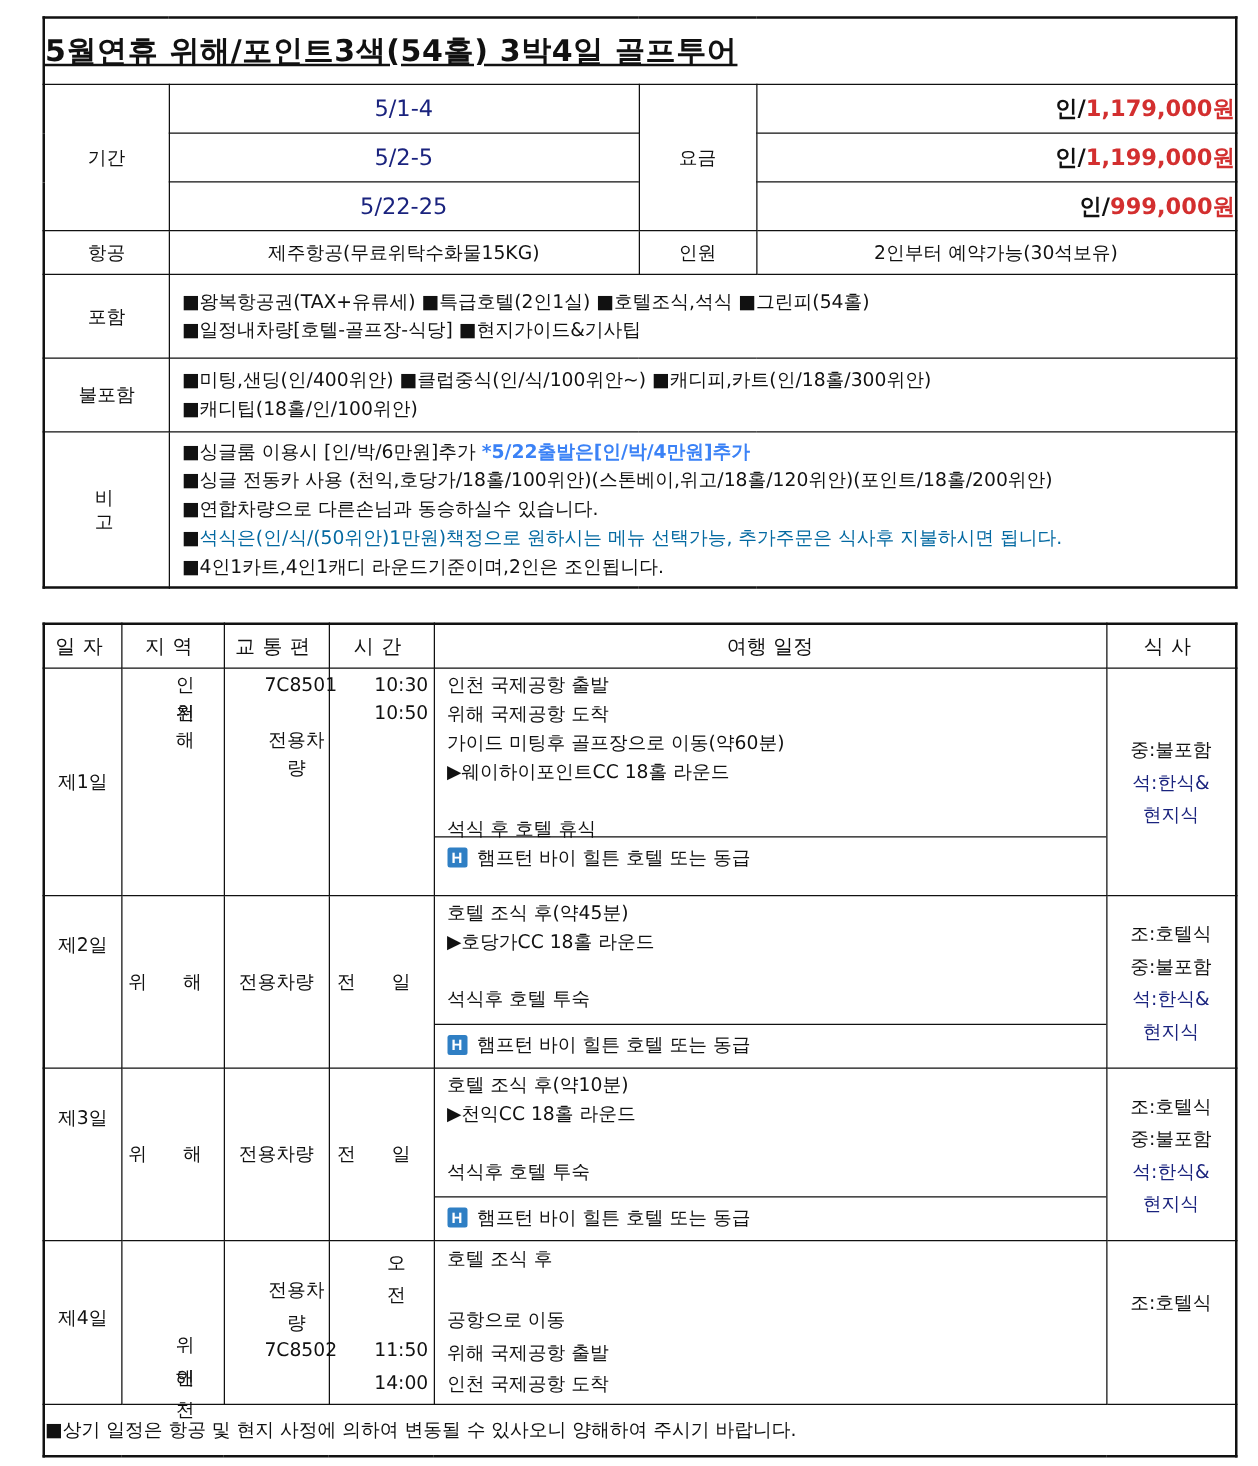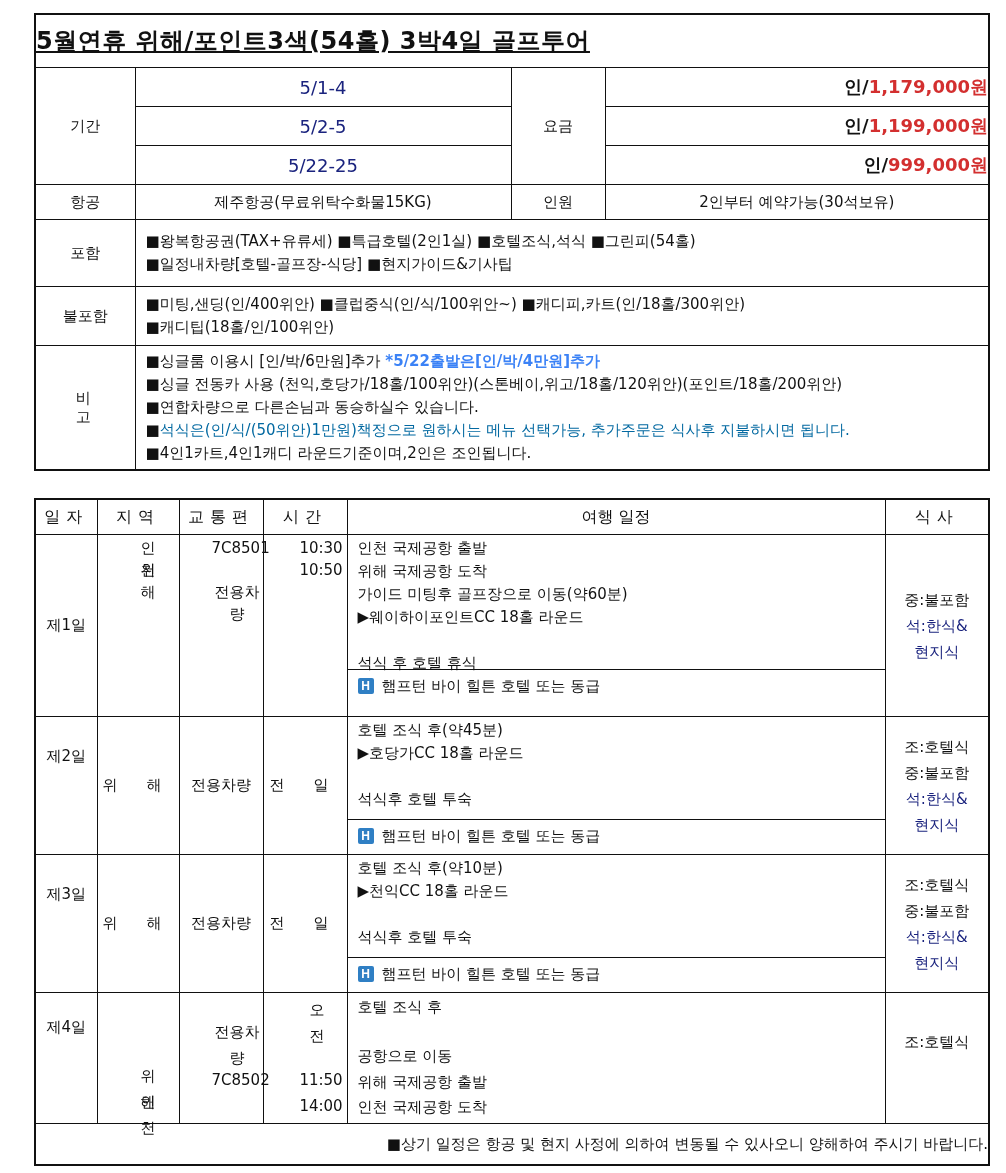--- a/index.html
+++ b/index.html
@@ -28,21 +28,21 @@
   .c-day { text-align:center; }
   .col-top { vertical-align:top !important; }
   .cell-lines div { line-height:22px; height:22px; text-align:center;margin-left:32px; }
   .sched { vertical-align:top !important; padding:0 !important; }
   .sched .body { padding:2px 10px 4px 10px; }
   .sched .body div { line-height:23px; min-height:23px; }
   .sched .hotel { border-top:1.5px solid #111; padding:4px 10px; height:24px; display:flex; align-items:center; gap:8px; }
   .h-icon { display:inline-block; width:16px; height:16px; background:#2f7fc4; color:#fff; font-weight:bold; font-size:12px; line-height:16px; text-align:center; border-radius:2px; font-family:"Liberation Sans", sans-serif; }
   .meal { text-align:center; line-height:26px; }
   .meal .blue { color:#1a237e; }
-  .footer-note { text-align:right; height:40px; font-size:15px; }
+  .footer-note { text-align:left; height:40px; font-size:15px; }
   .spaced { letter-spacing:12px; }
 </style>
 </head>
 <body>
 
 <table id="info">
   <colgroup>
     <col style="width:100px">
       <col style="width:376px">
       <col style="width:94px">
@@ -198,21 +198,21 @@
     </td>
     <td class="meal">
       <div>조:호텔식</div>
       <div>중:불포함</div>
       <div class="blue">석:한식&amp;</div>
       <div class="blue">현지식</div>
     </td>
   </tr>
 
   <tr style="height:126px">
-    <td class="c-day" style="vertical-align:top;padding-top:25px">제4일</td>
+    <td class="c-day" style="vertical-align:top;padding-top:52px">제4일</td>
     <td class="col-top cell-lines spaced" style="padding-top:4px">
       <div></div>
       <div></div>
       <div></div>
       <div style="height:26px;line-height:26px">위 해</div>
       <div style="height:26px;line-height:26px">인 천</div>
     </td>
     <td class="col-top cell-lines" style="padding-top:4px">
       <div></div>
       <div style="height:26px;line-height:26px">전용차량</div>

